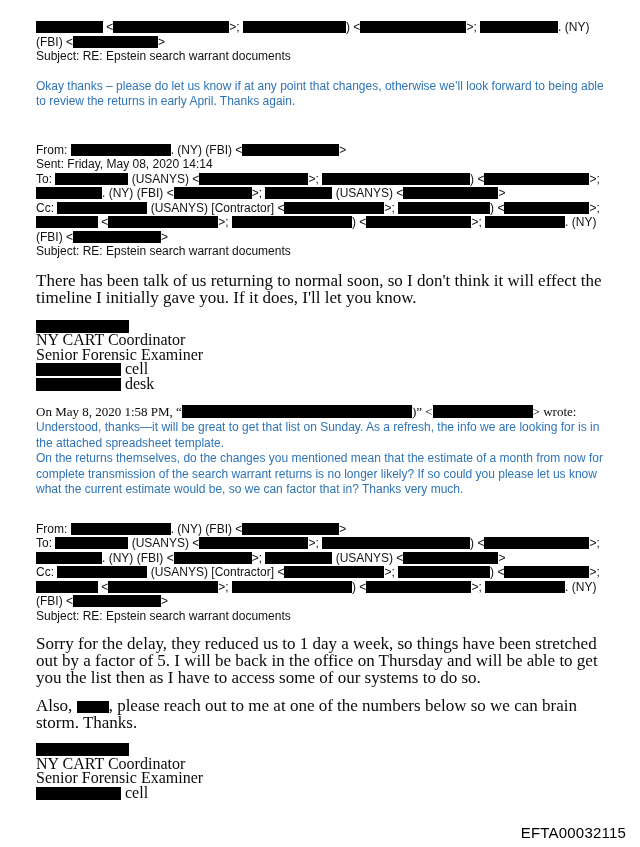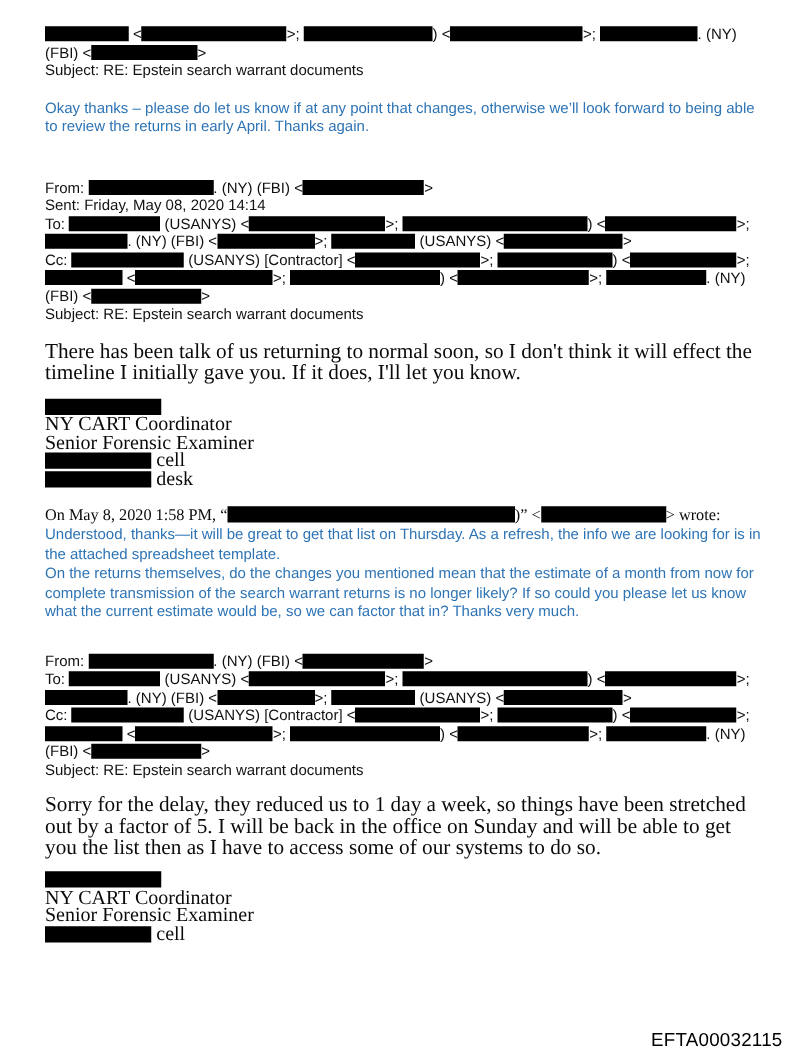--- a/index.html
+++ b/index.html
@@ -55,36 +55,37 @@
   <div class="sigblock mt-sig1">
       <div class="hline"><span class="bar" style="width: 93px;"></span></div>
       <div class="hline">NY CART Coordinator</div>
       <div class="hline">Senior Forensic Examiner</div>
       <div class="hline"><span class="bar" style="width: 85px;"></span> cell</div>
       <div class="hline"><span class="bar" style="width: 85px;"></span> desk</div>
     </div>
 
   <div class="quote-line mt-quote">On May 8, 2020 1:58 PM, “<span class="bar" style="width: 230px;"></span>)” &lt;<span class="bar" style="width: 100px;"></span>&gt; wrote:</div>
 
-  <div class="blue-para">Understood, thanks—it will be great to get that list on Thursday.  As a refresh, the info we are looking for is in the attached spreadsheet template.</div>
+  <div class="blue-para">Understood, thanks—it will be great to get that list on Sunday.  As a refresh, the info we are looking for is in the attached spreadsheet template.</div>
 
   <div class="blue-para mt-reply2b">On the returns themselves, do the changes you mentioned mean that the estimate of a month from now for complete transmission of the search warrant returns is no longer likely?  If so could you please let us know what the current estimate would be, so we can factor that in?  Thanks very much.</div>
 
   <div class="mt-header3">
       <div class="hline"><strong>From:</strong> <span class="bar" style="width: 100px;"></span>. (NY) (FBI) &lt;<span class="bar" style="width: 97px;"></span>&gt;</div>
       <div class="hline"><strong>To:</strong> <span class="bar" style="width: 73px;"></span> (USANYS) &lt;<span class="bar" style="width: 109px;"></span>&gt;; <span class="bar" style="width: 148px;"></span>) &lt;<span class="bar" style="width: 105px;"></span>&gt;;</div>
       <div class="hline"><span class="bar" style="width: 66px;"></span>. (NY) (FBI) &lt;<span class="bar" style="width: 78px;"></span>&gt;; <span class="bar" style="width: 67px;"></span> (USANYS) &lt;<span class="bar" style="width: 95px;"></span>&gt;</div>
       <div class="hline"><strong>Cc:</strong> <span class="bar" style="width: 90px;"></span> (USANYS) [Contractor] &lt;<span class="bar" style="width: 100px;"></span>&gt;; <span class="bar" style="width: 92px;"></span>) &lt;<span class="bar" style="width: 85px;"></span>&gt;;</div>
       <div class="hline"><span class="bar" style="width: 62px;"></span> &lt;<span class="bar" style="width: 110px;"></span>&gt;; <span class="bar" style="width: 120px;"></span>) &lt;<span class="bar" style="width: 105px;"></span>&gt;; <span class="bar" style="width: 80px;"></span>. (NY)</div>
       <div class="hline">(FBI) &lt;<span class="bar" style="width: 88px;"></span>&gt;</div>
       <div class="hline"><strong>Subject:</strong> RE: Epstein search warrant documents</div>
     </div>
 
-  <div class="serif-para mt-body3">Sorry for the delay, they reduced us to 1 day a week, so things have been stretched out by a factor of 5. I will be back in the office on Sunday and will be able to get you the list then as I have to access some of our systems to do so.</div>
+  <div class="serif-para mt-body3">Sorry for the delay, they reduced us to 1 day a week, so things have been stretched out by a factor of 5. I will be back in the office on Thursday and will be able to get you the list then as I have to access some of our systems to do so.</div>
 
+  <div class="serif-para mt-also">Also, <span class="bar" style="width: 32px;"></span>, please reach out to me at one of the numbers below so we can brain storm. Thanks.</div>
 
   <div class="sigblock mt-sig2">
       <div class="hline"><span class="bar" style="width: 93px;"></span></div>
       <div class="hline">NY CART Coordinator</div>
       <div class="hline">Senior Forensic Examiner</div>
       <div class="hline"><span class="bar" style="width: 85px;"></span> cell</div>
     </div>
 
   <div class="bates">EFTA00032115</div>
 

